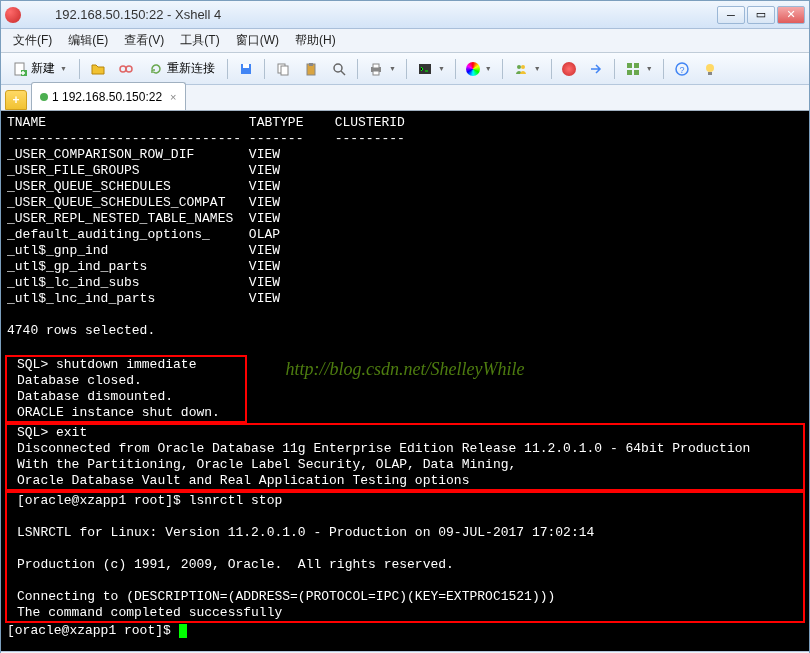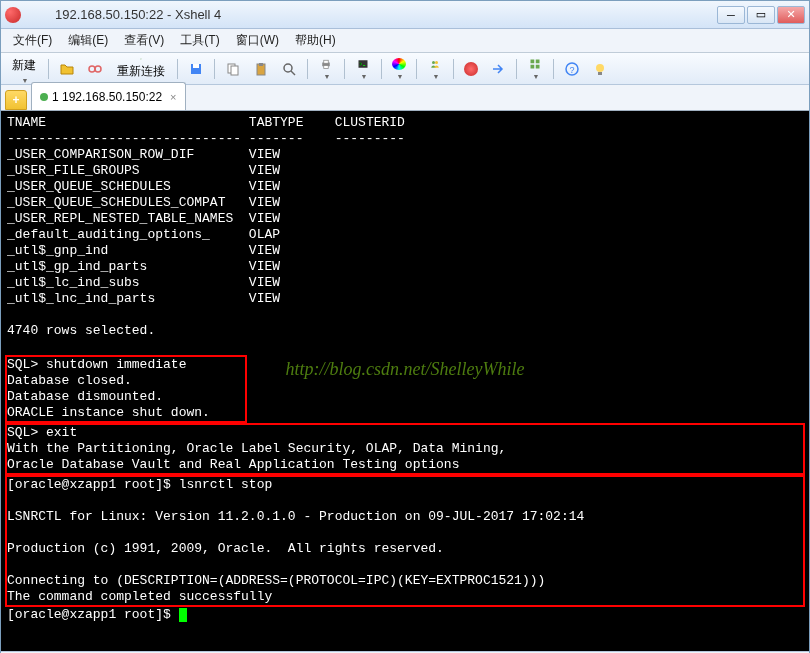--- a/index.html
+++ b/index.html
@@ -7,33 +7,33 @@
 .window { border: 1px solid #7b9ebd; background: linear-gradient(to bottom, #f0f6fd 0%, #d4e4f7 100%); }
 .titlebar { height: 28px; background: linear-gradient(to bottom, #f0f6fd, #d4e4f7); display: flex; align-items: center; padding: 0 4px; border-bottom: 1px solid #aabfd9; }
 .titlebar-icon { width: 16px; height: 16px; margin-right: 6px; background: radial-gradient(circle at 30% 30%, #ff6b6b, #c92a2a); border-radius: 50%; }
 .titlebar-text { flex: 1; color: #333; font-size: 13px; margin-left: 28px; }
 .win-controls { display: flex; gap: 2px; }
 .win-btn { width: 28px; height: 18px; border: 1px solid #9bb7d6; background: linear-gradient(to bottom, #f5f9fe, #d9e6f5); border-radius: 2px; display: flex; align-items: center; justify-content: center; font-size: 11px; cursor: pointer; }
 .win-btn.close { background: linear-gradient(to bottom, #f5a9a9, #e05c5c); color: #fff; }
 .menubar { height: 24px; display: flex; align-items: center; padding: 0 4px; border-bottom: 1px solid #c0ccd8; background: #f0f4fa; }
 .menu-item { padding: 2px 8px; cursor: pointer; color: #222; }
 .toolbar { height: 32px; display: flex; align-items: center; padding: 2px 4px; gap: 2px; background: linear-gradient(to bottom, #f8fbff, #e2ecf8); border-bottom: 1px solid #b5c7dc; }
-.tbtn { height: 24px; min-width: 24px; padding: 0 4px; border: 1px solid transparent; border-radius: 3px; display: flex; align-items: center; justify-content: center; cursor: pointer; gap: 3px; font-size: 12px; flex-direction: column; }
+.tbtn { height: 24px; min-width: 24px; padding: 0 4px; border: 1px solid transparent; border-radius: 3px; display: flex; align-items: center; justify-content: center; cursor: pointer; gap: 3px; font-size: 12px; }
 .tbtn.text { padding: 0 6px; }
 .tsep { width: 1px; height: 20px; background: #b0c0d0; margin: 0 3px; }
 .dropdown-arrow { font-size: 7px; margin-left: 2px; color: #666; }
 .tabbar { height: 26px; background: #f0f4fa; display: flex; align-items: flex-end; padding: 0 4px; border-bottom: 1px solid #a0b0c0; }
 .tab-new { width: 22px; height: 20px; background: linear-gradient(to bottom, #ffd966, #f1c232); border: 1px solid #d0a020; border-radius: 3px 3px 0 0; margin-right: 4px; display: flex; align-items: center; justify-content: center; color: #fff; font-size: 12px; cursor: pointer; font-weight: bold; }
 .tab { height: 28px; background: #fff; border: 1px solid #a0b0c0; border-bottom: none; border-radius: 3px 3px 0 0; padding: 0 8px; display: flex; align-items: center; gap: 4px; font-size: 12px; }
 .tab-dot { width: 8px; height: 8px; border-radius: 50%; background: #4caf50; }
 .tab-close { font-size: 11px; color: #888; cursor: pointer; margin-left: 4px; }
 .terminal { background: #000; color: #fff; font-family: "Courier New", monospace; font-size: 13px; line-height: 16px; padding: 4px 6px; height: 540px; overflow: hidden; position: relative; }
 .term-line { white-space: pre; }
 .red-box { border: 2px solid #ff0000; margin: 0; padding: 0; position: relative; margin-left: -2px; margin-right: -2px; }
-.red-box .term-line { padding: 0 0; }
+.red-box .term-line { padding: 0 10px; }
 .watermark { position: absolute; top: 250px; left: 0; right: 0; text-align: center; color: #4d7c0f; font-size: 18px; font-family: Georgia, serif; font-style: italic; pointer-events: none; z-index: 1; }
 .cursor-block { display: inline-block; width: 8px; height: 14px; background: #0f0; vertical-align: middle; }
 .statusbar { height: 22px; background: #f0f4fa; border-top: 1px solid #b5c7dc; display: flex; align-items: center; padding: 0 6px; font-size: 11px; color: #444; gap: 8px; justify-content: flex-end; }
 .icon-svg { width: 16px; height: 16px; }
 .ic-color { width:14px;height:14px;border-radius:50%; display:inline-block; }
 </style>
 </head>
 <body>
 
 <div class="window">
@@ -208,20 +208,21 @@
     <div class="term-line"> </div>
 
     <div class="red-box" style="width:242px" id="box1">
         <div class="term-line">SQL&gt; shutdown immediate</div>
         <div class="term-line">Database closed.</div>
         <div class="term-line">Database dismounted.</div>
         <div class="term-line">ORACLE instance shut down.</div>
       </div>
     <div class="red-box" id="box2">
         <div class="term-line">SQL&gt; exit</div>
+        <div class="term-line">Disconnected from Oracle Database 11g Enterprise Edition Release 11.2.0.1.0 - 64bit Production</div>
         <div class="term-line">With the Partitioning, Oracle Label Security, OLAP, Data Mining,</div>
         <div class="term-line">Oracle Database Vault and Real Application Testing options</div>
       </div>
     <div class="red-box" id="box3">
         <div class="term-line">[oracle@xzapp1 root]$ lsnrctl stop</div>
         <div class="term-line"> </div>
         <div class="term-line">LSNRCTL for Linux: Version 11.2.0.1.0 - Production on 09-JUL-2017 17:02:14</div>
         <div class="term-line"> </div>
         <div class="term-line">Production (c) 1991, 2009, Oracle.  All rights reserved.</div>
         <div class="term-line"> </div>

